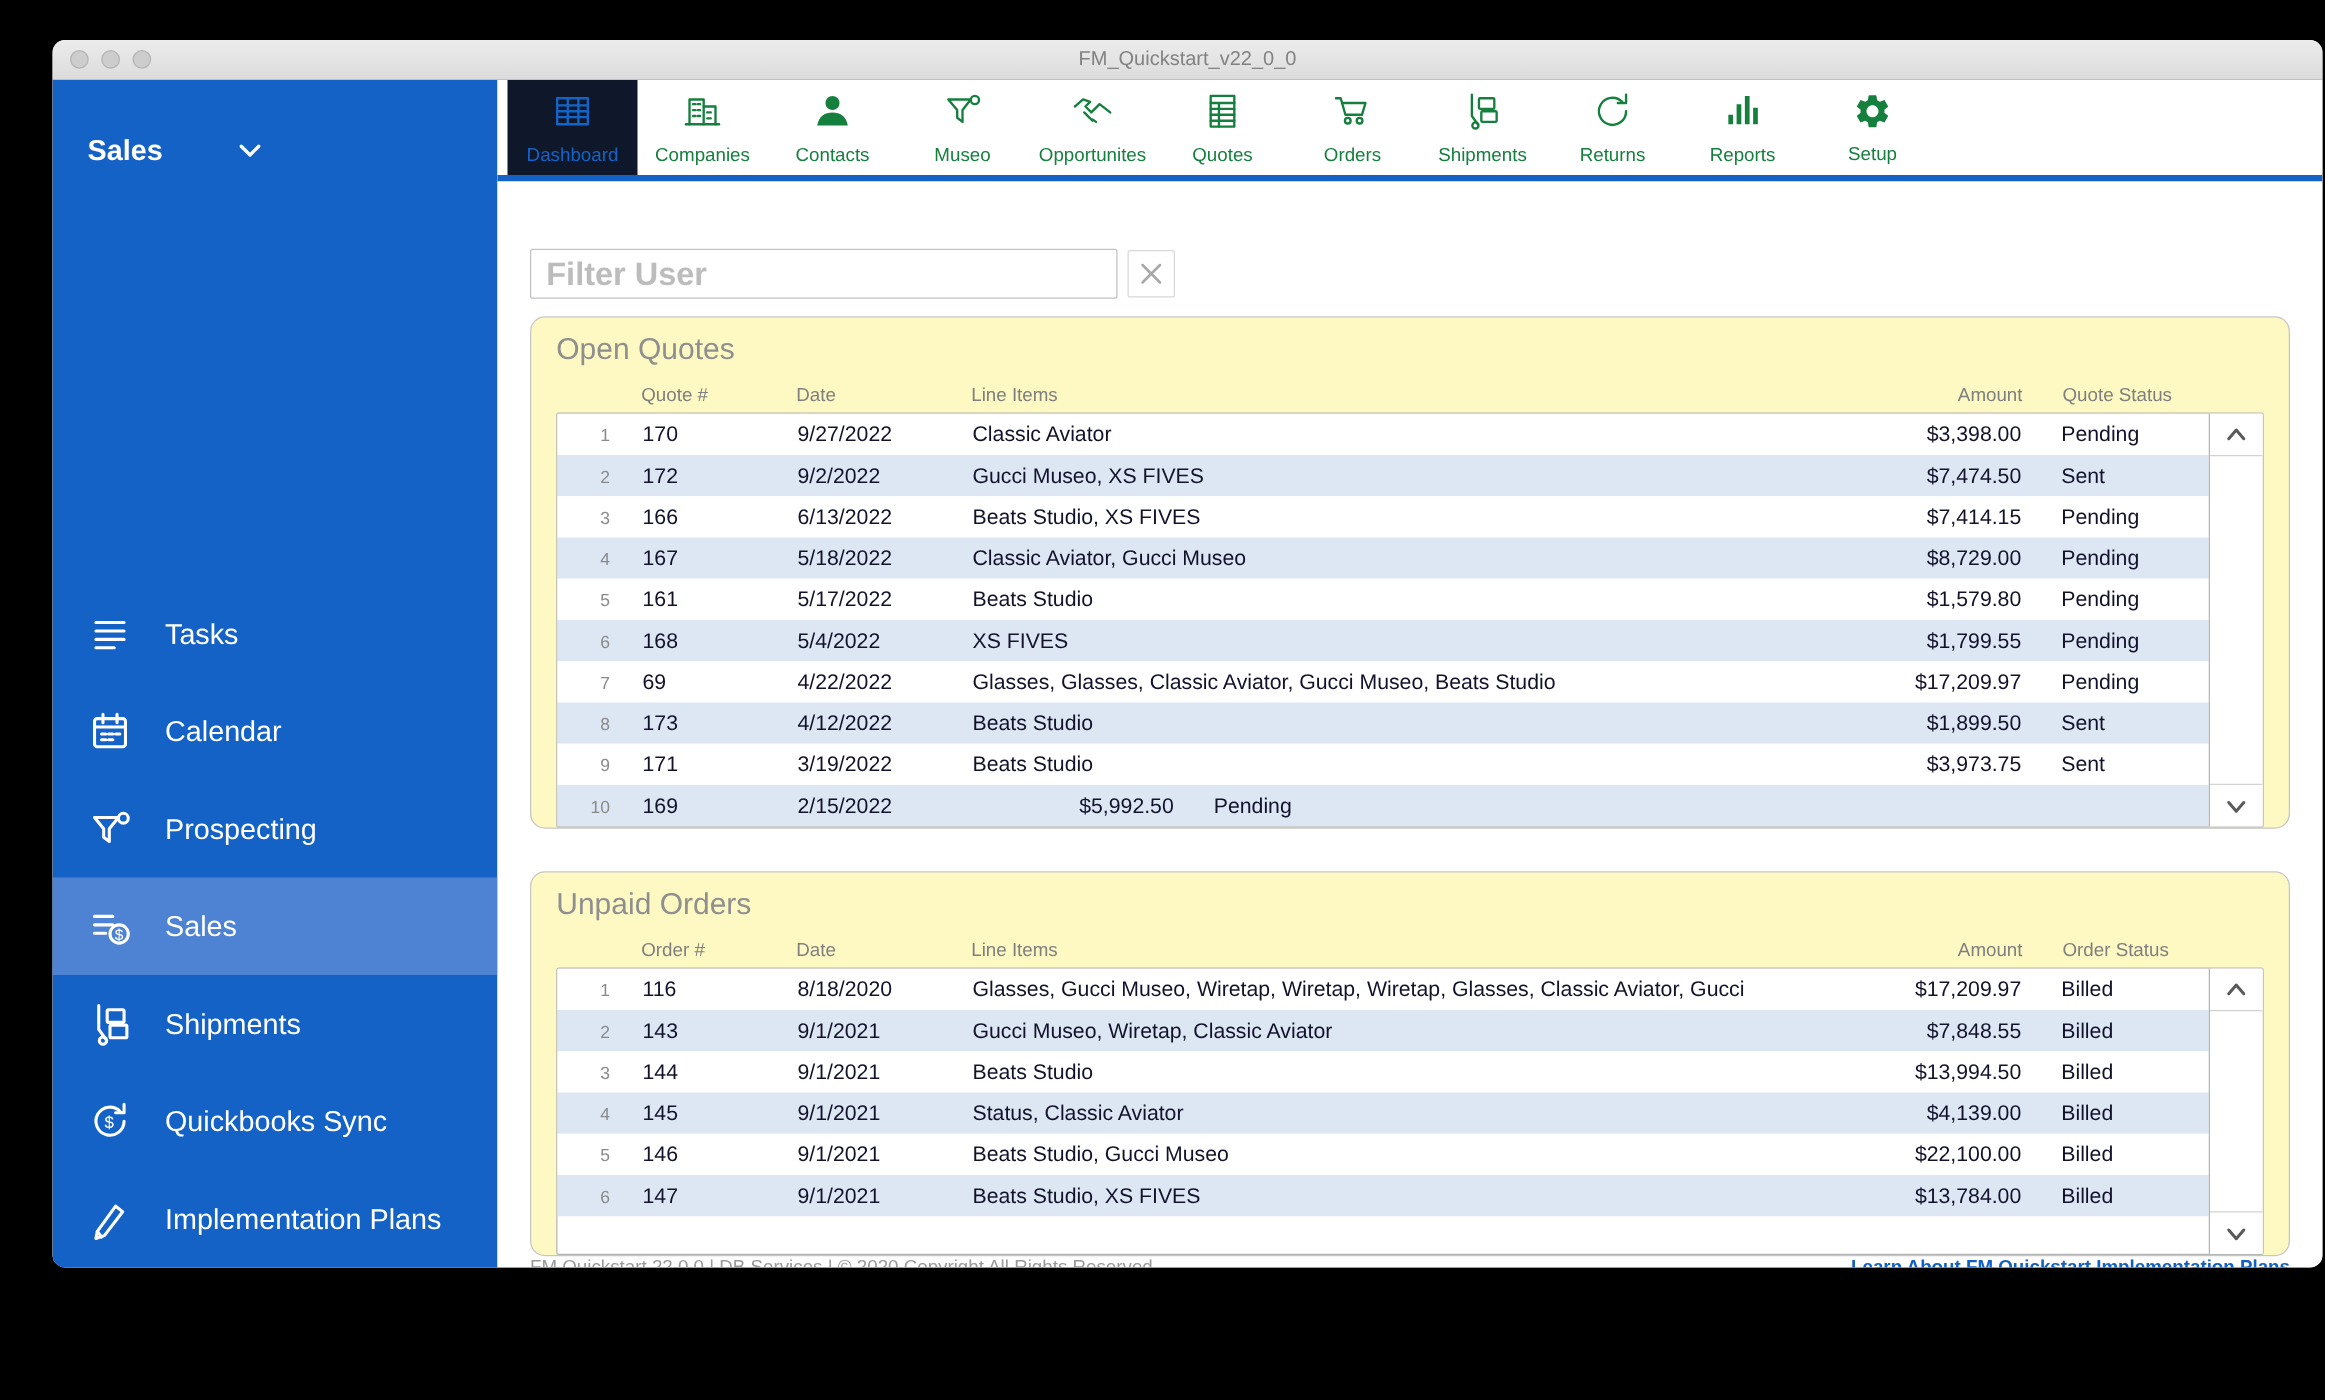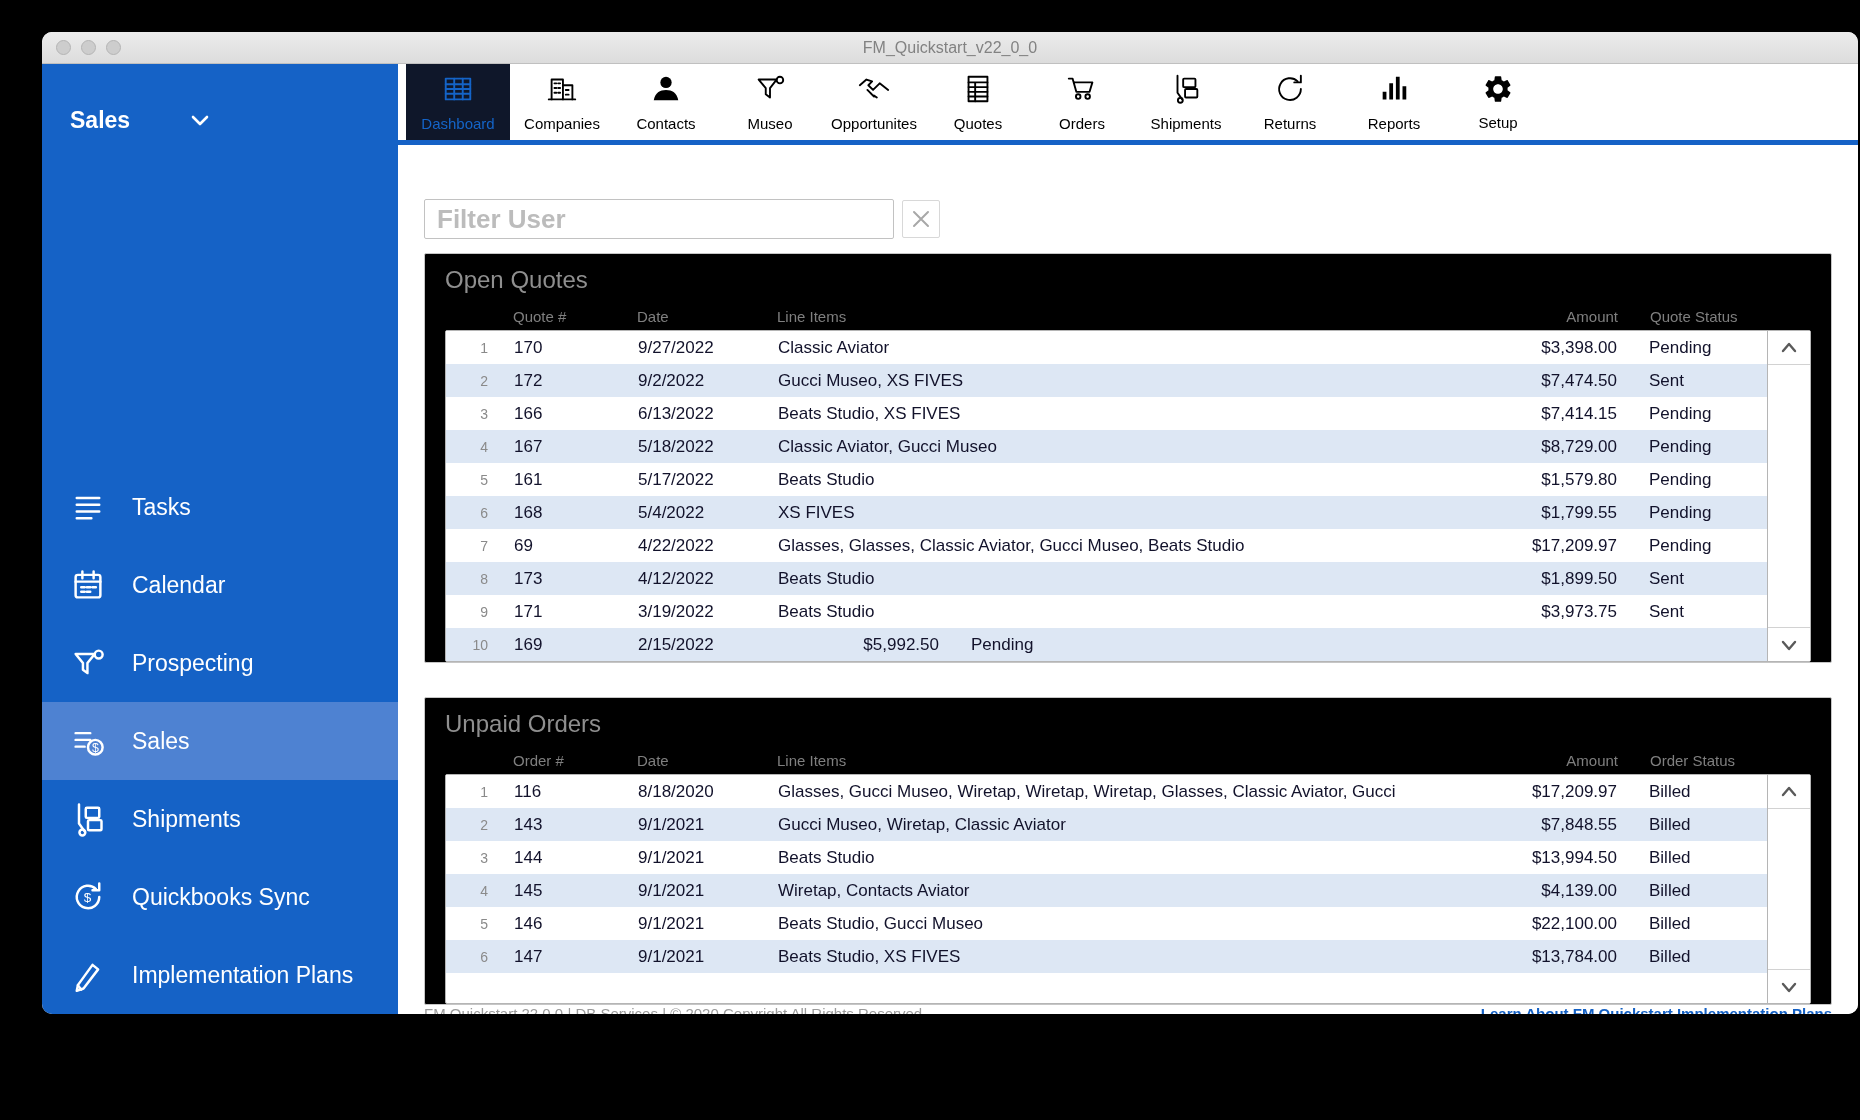--- a/index.html
+++ b/index.html
@@ -34,40 +34,40 @@
                   gap:24px; font-size:23px; cursor:pointer; }
   .sidebar-item.active { background:#4e82d2; }
   .s-icon { width:40px; height:40px; display:flex; align-items:center; justify-content:center; flex:0 0 40px; }
   .s-icon svg { stroke:#fff; fill:none; stroke-width:2.2; stroke-linecap:round; stroke-linejoin:round; }
 
   
   .main { flex:1; display:flex; flex-direction:column; min-width:0; background:#fff; }
 
   .toolbar { flex:0 0 76px; display:flex; align-items:stretch; padding-left:8px; }
   .tool-item { width:104px; display:flex; flex-direction:column; align-items:center;
-               justify-content:center; gap:5px; color:#000000; cursor:pointer; }
+               justify-content:center; gap:5px; color:#15803d; cursor:pointer; }
   .tool-item svg { stroke:currentColor; fill:none; stroke-width:2; stroke-linecap:round; stroke-linejoin:round; }
   .tool-item .filled { fill:currentColor; stroke:none; }
   .tool-label { font-size:15px; }
   .tool-item.active { background:#0f172a; color:#1464c8; }
   .blue-divider { flex:0 0 5px; background:#1562c6; }
 
   
   .content { flex:1; display:flex; flex-direction:column; padding:0 26px; min-height:0; }
 
   .filter-row { margin-top:54px; display:flex; align-items:center; gap:8px; }
   .filter-input { width:470px; height:40px; border:1px solid #c2c2c2; border-radius:2px;
                   font-size:26px; font-weight:bold; color:#555; padding:0 12px;
                   font-family:"Liberation Sans", sans-serif; outline:none; }
   .filter-input::placeholder { color:#bcbcbc; font-weight:bold; }
   .filter-clear { width:38px; height:38px; display:flex; align-items:center; justify-content:center;
                   background:#fff; border:1px solid #d8d8d8; border-radius:2px; cursor:pointer; }
 
   
-  .panel { border:1px solid #c6c6c6; border-radius:2px; padding:12px 20px 0; background:#000000; }
+  .panel { border:1px solid #c6c6c6; border-radius:12px; padding:12px 20px 0; background:#fef9c3; }
   .panel-quotes { margin-top:14px; height:431px; }
   .panel-orders { margin-top:34px; height:326px; }
   .panel-title { font-size:24px; color:#8f8f8f; }
 
   .thead { display:flex; color:#7f7f7f; font-size:15px; margin:14px 0 5px; }
   .sp-scroll { flex:0 0 43px; }
 
   .table { border:1px solid #b5b5b5; border-radius:2px; display:flex; background:#fff; }
   .panel-orders .table { height:230px; }
   .tbody { flex:1; display:flex; flex-direction:column; min-width:0; }
@@ -476,21 +476,21 @@
                   <div class="cell c-id">144</div>
                   <div class="cell c-date">9/1/2021</div>
                   <div class="cell c-items">Beats Studio</div>
                   <div class="cell c-amount">$13,994.50</div>
                   <div class="cell c-status">Billed</div>
                 </div>
                 <div class="trow alt">
                   <div class="cell c-num">4</div>
                   <div class="cell c-id">145</div>
                   <div class="cell c-date">9/1/2021</div>
-                  <div class="cell c-items">Wiretap, Contacts Aviator</div>
+                  <div class="cell c-items">Status, Classic Aviator</div>
                   <div class="cell c-amount">$4,139.00</div>
                   <div class="cell c-status">Billed</div>
                 </div>
                 <div class="trow">
                   <div class="cell c-num">5</div>
                   <div class="cell c-id">146</div>
                   <div class="cell c-date">9/1/2021</div>
                   <div class="cell c-items">Beats Studio, Gucci Museo</div>
                   <div class="cell c-amount">$22,100.00</div>
                   <div class="cell c-status">Billed</div>

